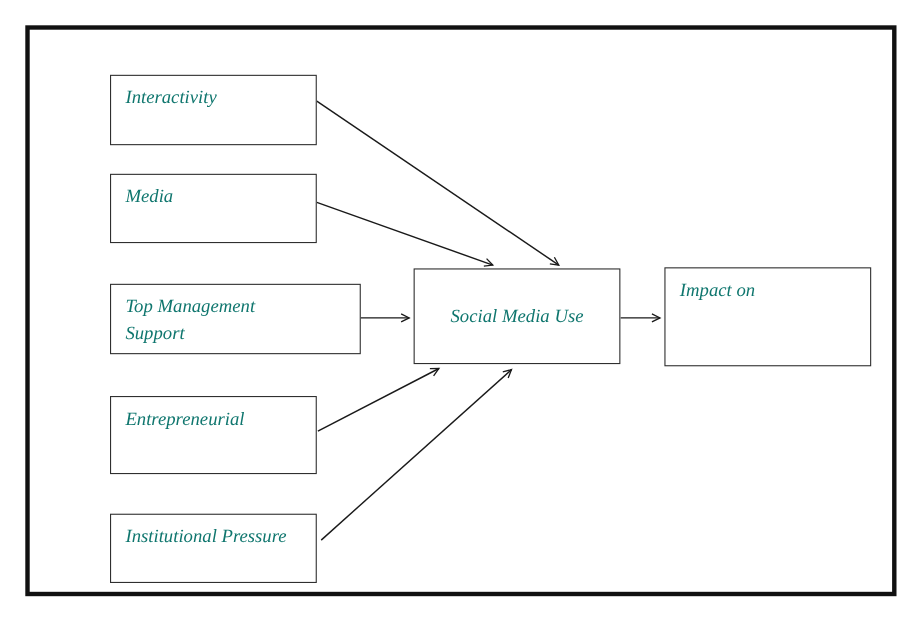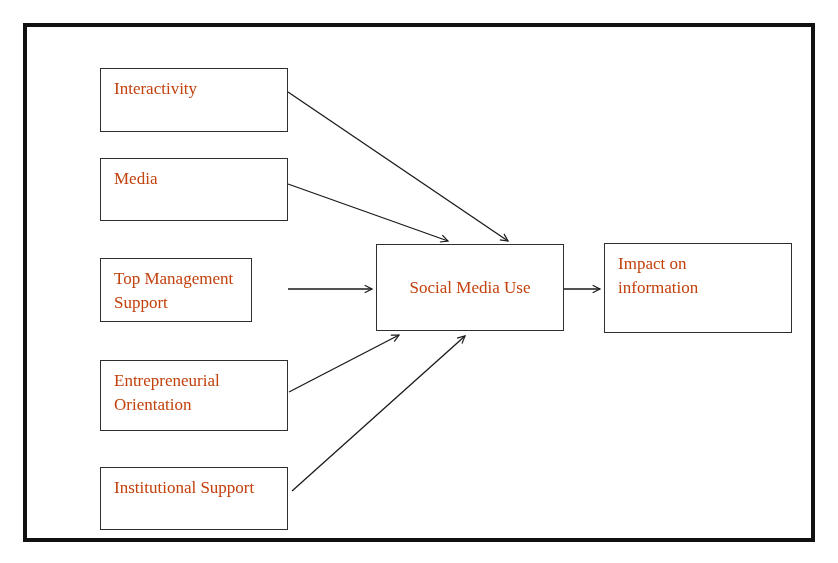--- a/index.html
+++ b/index.html
@@ -6,22 +6,23 @@
     margin: 0;
     padding: 0;
     background: #ffffff;
   }
   .canvas {
     position: relative;
     width: 838px;
     height: 563px;
     background: #ffffff;
     font-family: "Liberation Serif", "DejaVu Serif", serif;
-    color: #c2410c;
+    color: #0f766e;
     overflow: hidden;
+    font-style: italic;
   }
   .frame {
     position: absolute;
     left: 23px;
     top: 23px;
     width: 792px;
     height: 519px;
     border: 4px solid #111111;
     box-sizing: border-box;
     background: #ffffff;
@@ -75,36 +76,34 @@
   </svg>
 
   <div class="node" style="left:100px; top:68px;  width:188px; height:64px;">
     <span class="line">Interactivity</span>
   </div>
 
   <div class="node" style="left:100px; top:158px; width:188px; height:63px;">
     <span class="line">Media</span>
   </div>
 
-  <div class="node" style="left:100px; top:258px; width:152px; height:64px;">
+  <div class="node" style="left:100px; top:258px; width:228px; height:64px;">
     <span class="line">Top Management</span>
     <span class="line">Support</span>
   </div>
 
   <div class="node" style="left:100px; top:360px; width:188px; height:71px;">
     <span class="line">Entrepreneurial</span>
-    <span class="line">Orientation</span>
   </div>
 
   <div class="node" style="left:100px; top:467px; width:188px; height:63px;">
-    <span class="line">Institutional Support</span>
+    <span class="line">Institutional Pressure</span>
   </div>
 
   <div class="node centered" style="left:376px; top:244px; width:188px; height:87px;">
     <span class="line">Social Media Use</span>
   </div>
 
   <div class="node" style="left:604px; top:243px; width:188px; height:90px;">
     <span class="line">Impact on</span>
-    <span class="line">information</span>
   </div>
 
 </div>
 
 </body></html>

